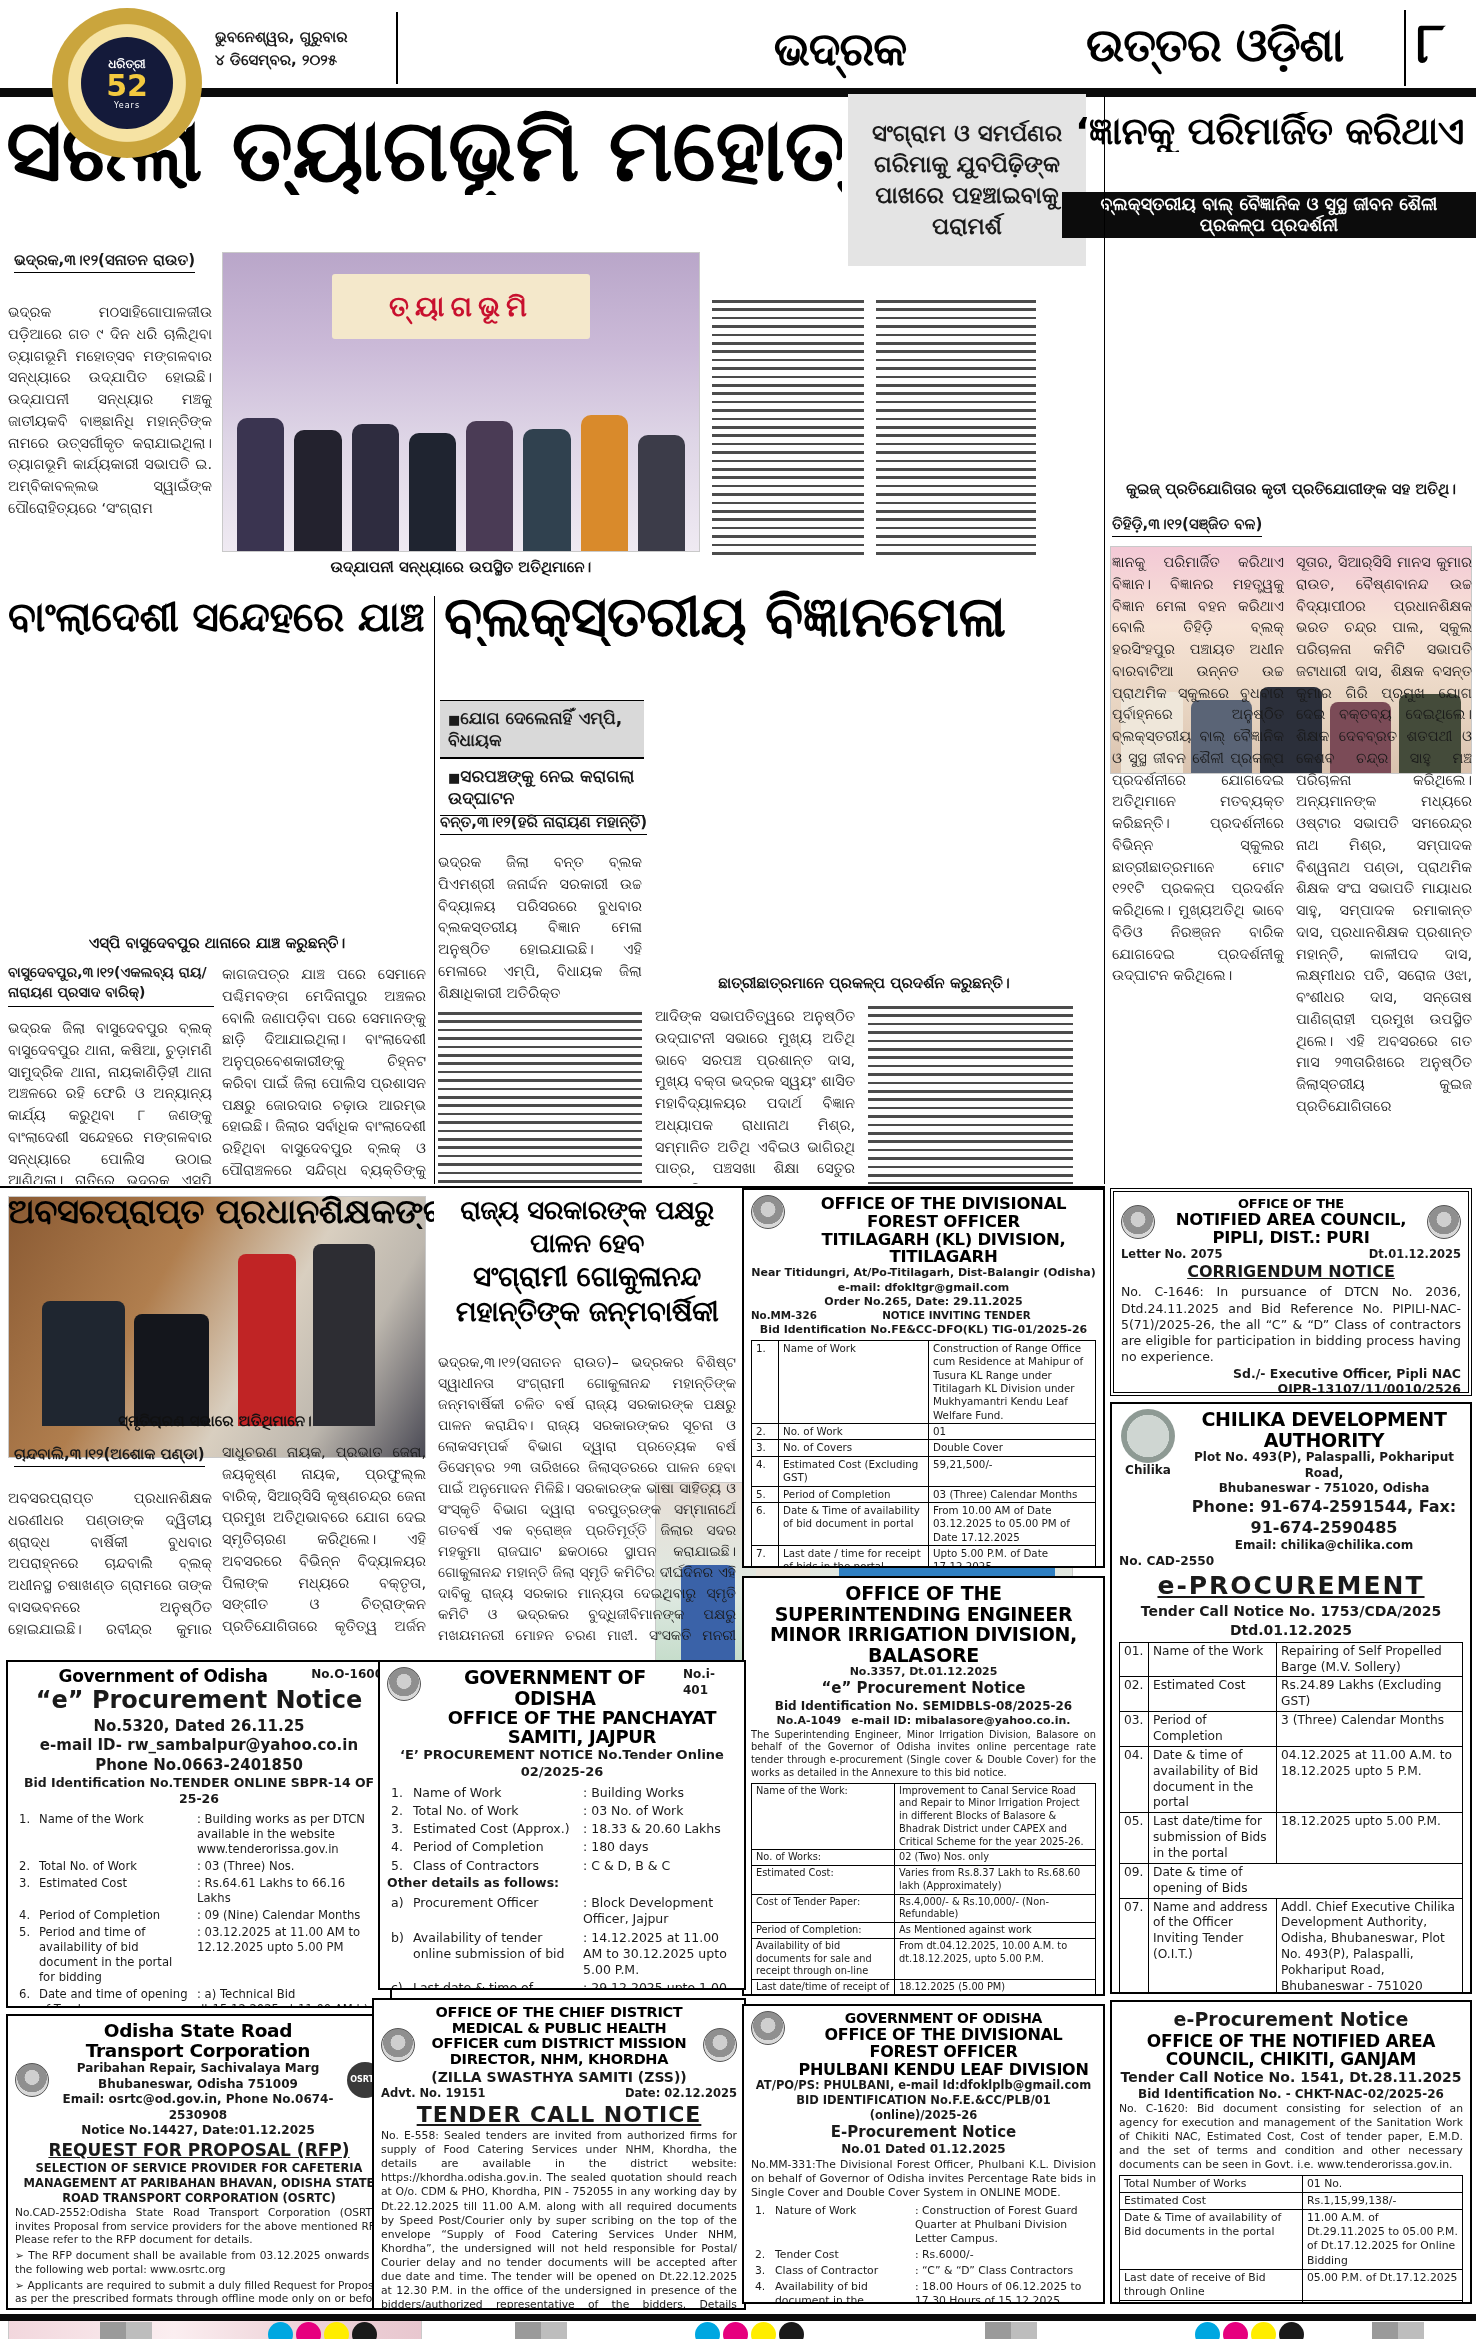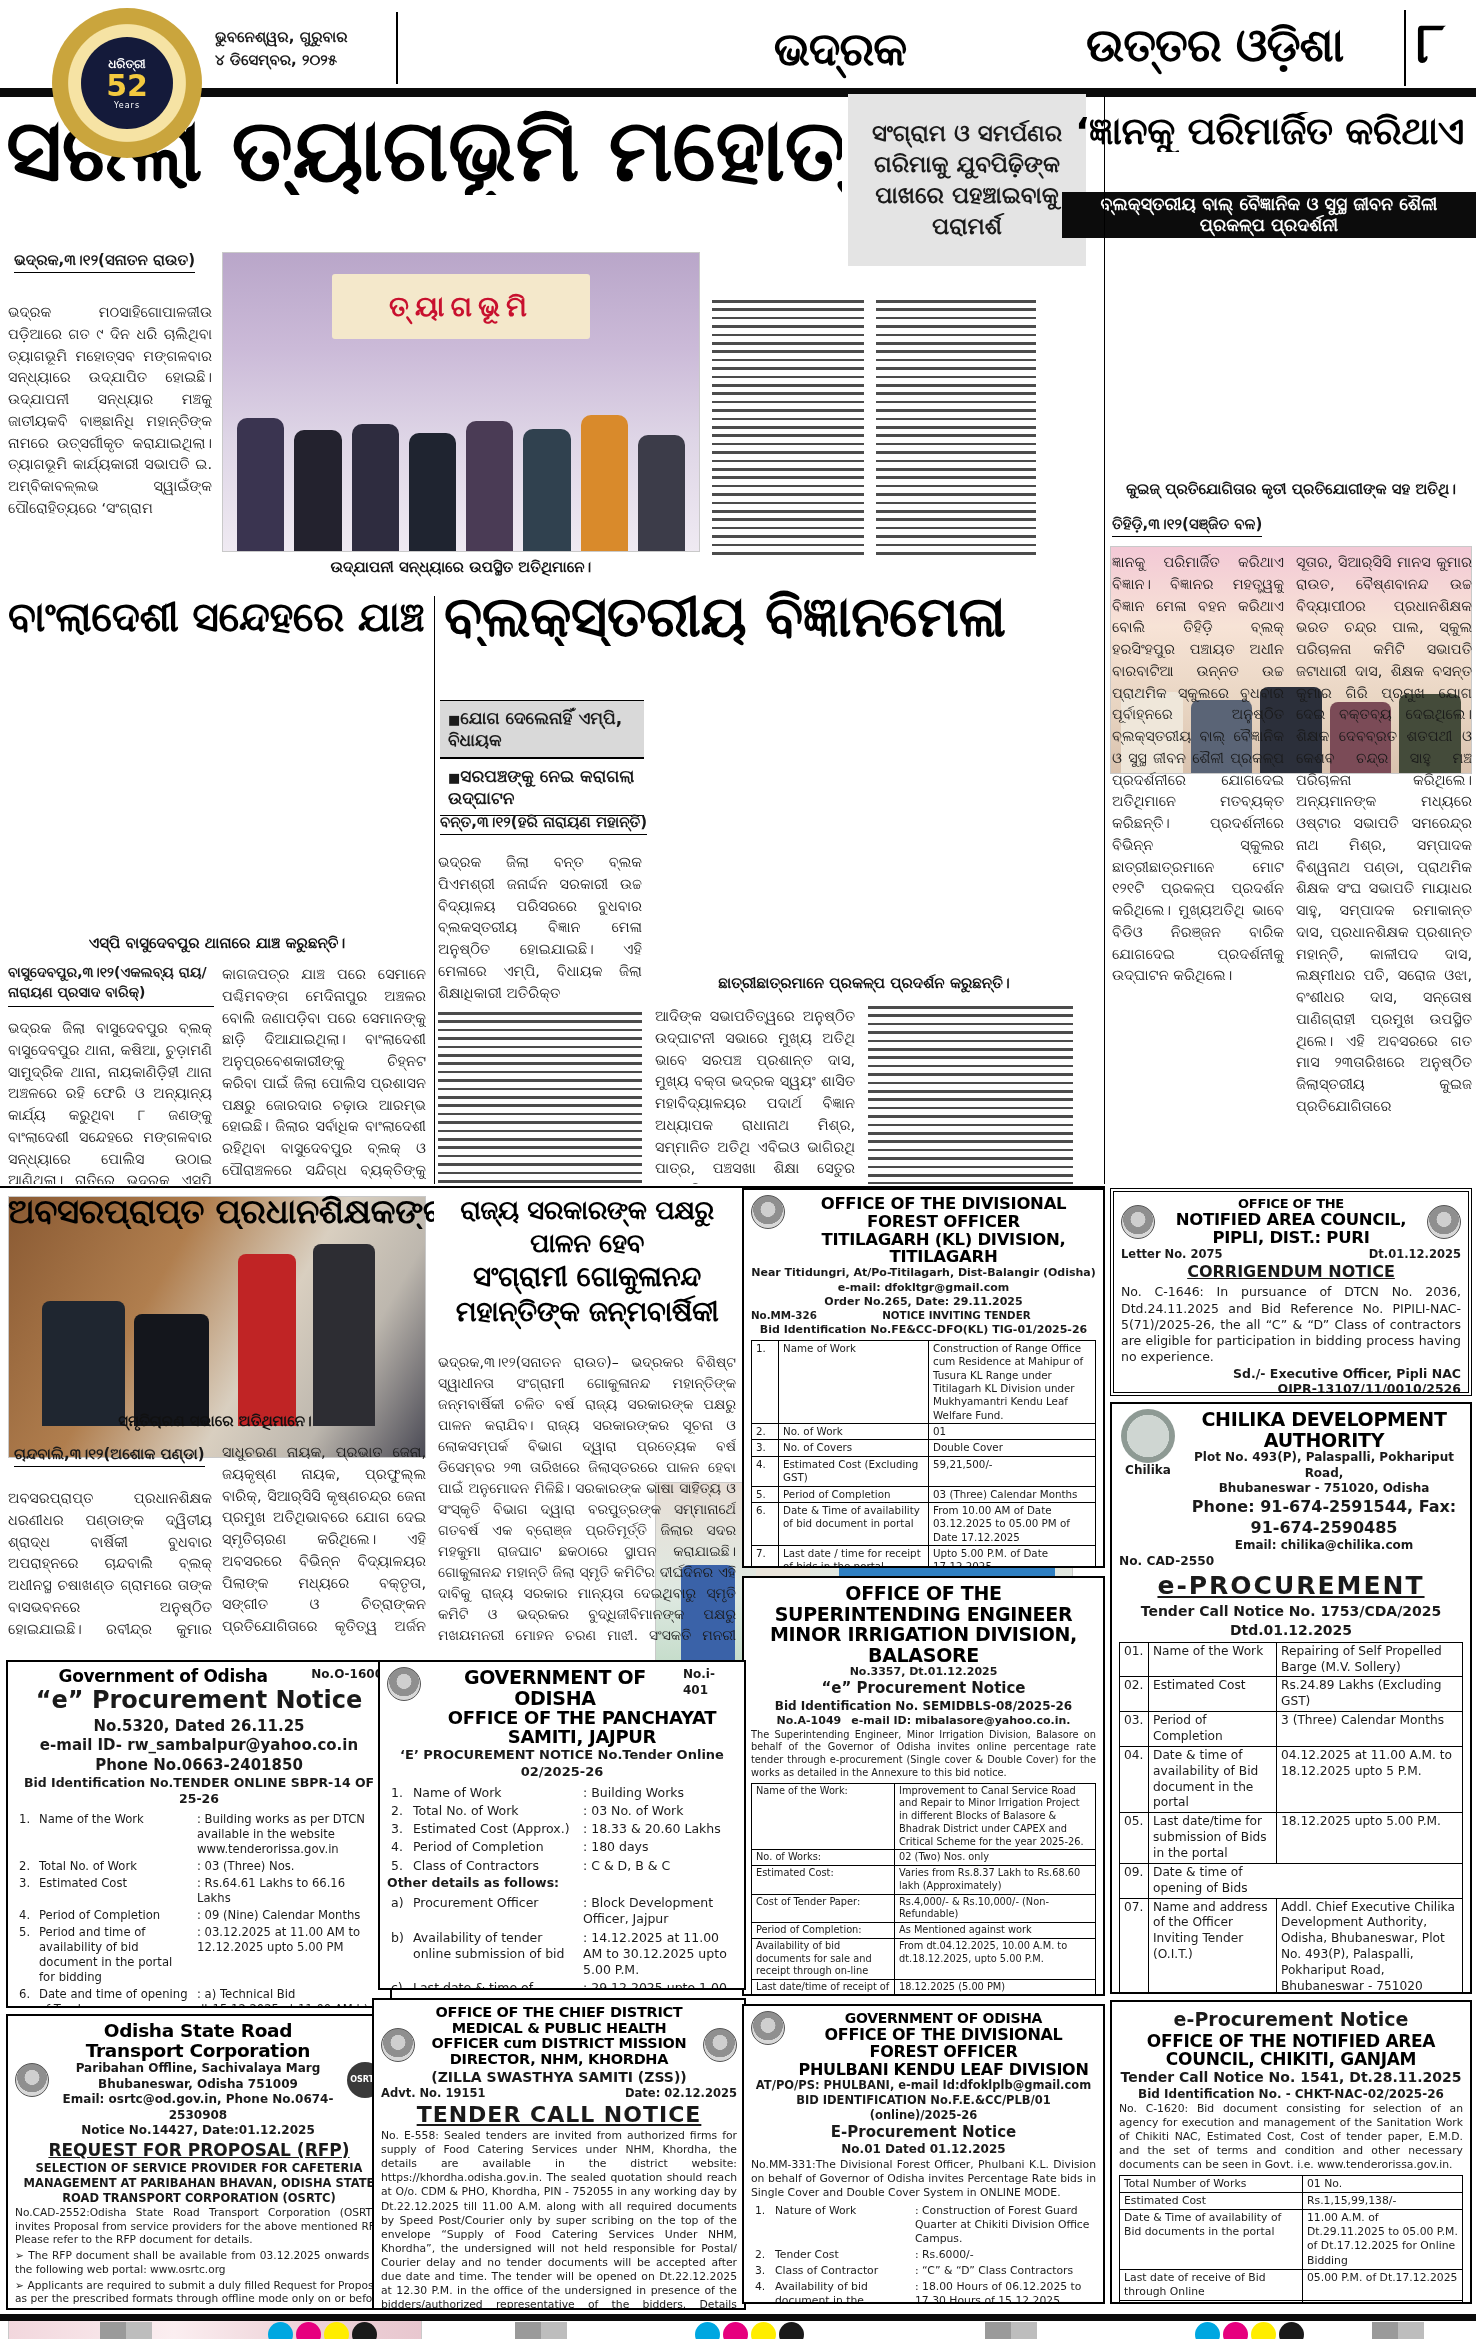--- a/index.html
+++ b/index.html
@@ -442,21 +442,21 @@
         </div>
       </div>
 
   </div>
 
   <div class="abs notice" style="left:6px;top:2014px;width:386px;height:296px;font-size:10.6px">
     <div style="display:flex;gap:6px;align-items:center">
       <div class="emb"></div>
       <div style="flex:1;text-align:center">
         <div class="n-h1" style="font-size:18.5px">Odisha State Road Transport Corporation</div>
-        <div style="font-weight:700;font-size:12px">Paribahan Offline, Sachivalaya Marg</div>
+        <div style="font-weight:700;font-size:12px">Paribahan Repair, Sachivalaya Marg</div>
         <div style="font-weight:700;font-size:12px">Bhubaneswar, Odisha 751009</div>
         <div style="font-weight:700;font-size:12px">Email: osrtc@od.gov.in, Phone No.0674-2530908</div>
         <div style="font-weight:700;font-size:12px">Notice No.14427, Date:01.12.2025</div>
       </div>
       <div style="width:36px;height:36px;border-radius:50%;background:#3a3a3a;color:#fff;display:flex;align-items:center;justify-content:center;font-size:8px;font-weight:700">OSRTC</div>
     </div>
     <div class="n-sub" style="font-size:17px;text-decoration:underline">REQUEST FOR PROPOSAL (RFP)</div>
     <div class="n-sub" style="font-size:11.5px">SELECTION OF SERVICE PROVIDER FOR CAFETERIA MANAGEMENT AT PARIBAHAN BHAVAN, ODISHA STATE ROAD TRANSPORT CORPORATION (OSRTC)</div>
     <div style="text-align:justify">No.CAD-2552:Odisha State Road Transport Corporation (OSRTC) invites Proposal from service providers for the above mentioned RFP. Please refer to the RFP document for details.</div>
     <div>
@@ -557,21 +557,21 @@
     </div>
     <div class="n-sub" style="font-size:11.5px">AT/PO/PS: PHULBANI, e-mail Id:dfoklplb@gmail.com</div>
     <div class="n-sub" style="font-size:11.5px">BID IDENTIFICATION No.F.E.&amp;CC/PLB/01 (online)/2025-26</div>
     <div class="n-sub" style="font-size:15px">E-Procurement Notice</div>
     <div class="n-sub" style="font-size:12px">No.01 Dated 01.12.2025</div>
     <div style="text-align:justify">No.MM-331:The Divisional Forest Officer, Phulbani K.L. Division on behalf of Governor of Odisha invites Percentage Rate bids in Single Cover and Double Cover System in ONLINE MODE.</div>
     <div class="ntable w-phb colon">
         <div class="nrow">
           <div class="ncell">1.</div>
           <div class="ncell">Nature of Work</div>
-          <div class="ncell">Construction of Forest Guard Quarter at Chikiti Division Office Campus.</div>
+          <div class="ncell">Construction of Forest Guard Quarter at Phulbani Division Letter Campus.</div>
         </div>
         <div class="nrow">
           <div class="ncell">2.</div>
           <div class="ncell">Tender Cost</div>
           <div class="ncell">Rs.6000/-</div>
         </div>
         <div class="nrow">
           <div class="ncell">3.</div>
           <div class="ncell">Class of Contractor</div>
           <div class="ncell">“C” &amp; “D” Class Contractors</div>

